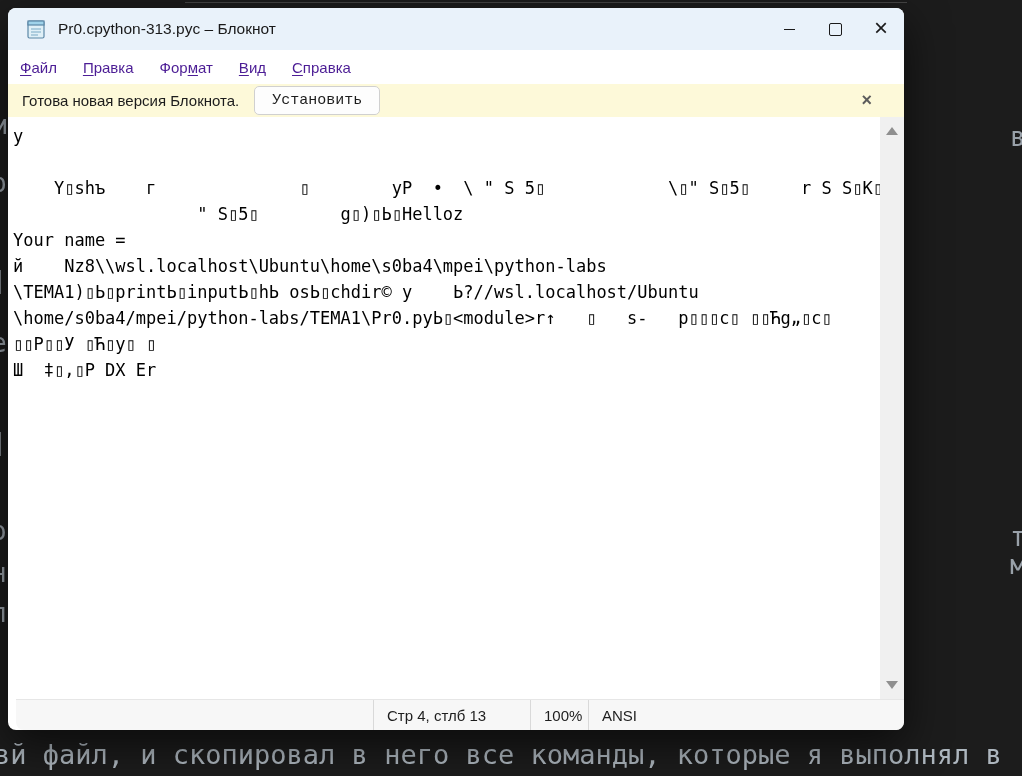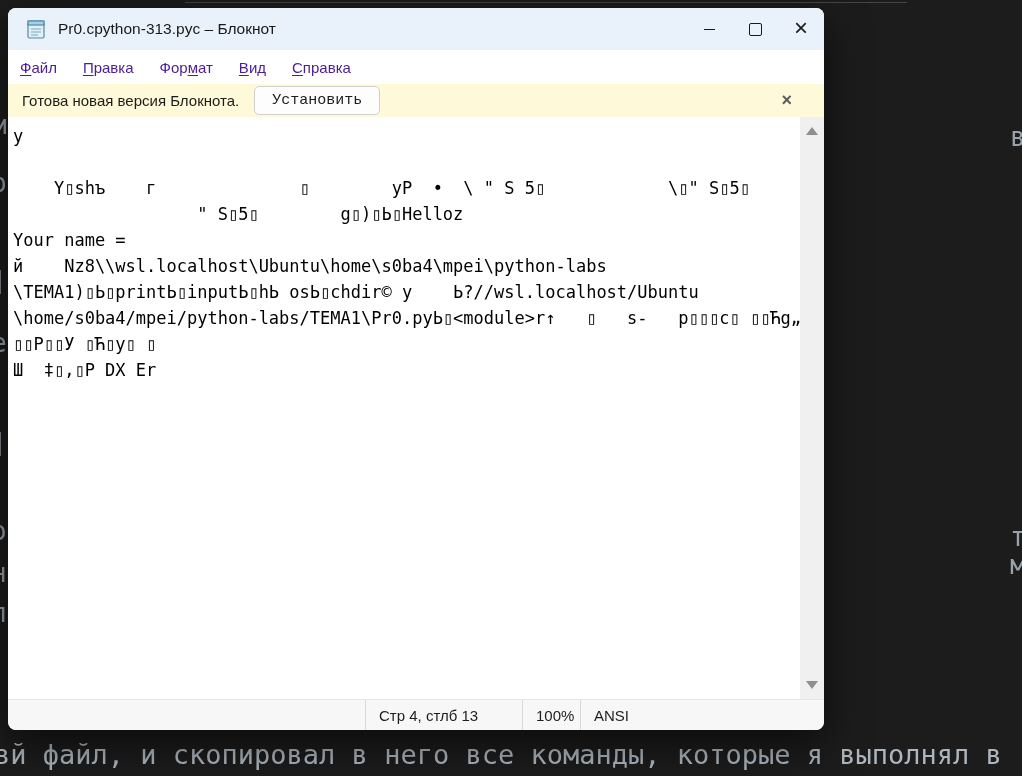--- a/index.html
+++ b/index.html
@@ -10,21 +10,21 @@
   .bgch{position:absolute;z-index:1;font-family:"DejaVu Sans Mono","Liberation Mono",monospace;
         font-size:26px;color:#99a1a9;line-height:1;}
   .le{left:-9px;} .re{left:1010px;}
   .le0{top:112px}.le1{top:170px}.le2{top:268px}.le3{top:330px}
   .le4{top:430px}.le5{top:518px}.le6{top:560px}.le7{top:600px}
   .re0{top:124px}.re1{top:524px}.re2{top:552px}
   .bg-bottom-text{position:absolute;left:-6px;top:739px;z-index:1;white-space:pre;
         font-family:"DejaVu Sans Mono","Liberation Mono",monospace;font-size:27px;color:#adb6be;}
 
   
-  .window{position:absolute;left:8px;top:8px;width:816px;height:722px;z-index:2;
+  .window{position:absolute;left:8px;top:8px;width:896px;height:722px;z-index:2;
           border-radius:8px;background:#ffffff;display:flex;flex-direction:column;
           box-shadow:0 14px 44px rgba(0,0,0,.6);overflow:hidden;}
   .titlebar{height:42px;background:#e9f2fa;display:flex;align-items:center;flex:0 0 auto;}
   .app-icon{margin-left:16px;width:24px;height:24px;display:inline-flex;}
   .title{margin-left:10px;font-size:15.5px;color:#191919;white-space:nowrap;}
   .win-controls{margin-left:auto;display:flex;height:100%;}
   .wc{width:46px;height:100%;display:flex;align-items:center;justify-content:center;cursor:default;}
   .min-glyph{display:block;width:11px;height:0;border-top:1.4px solid #1a1a1a;}
   .max-glyph{display:block;width:11px;height:11px;border:1.3px solid #1a1a1a;border-radius:2px;}
   .close-glyph{font-size:24px;color:#1a1a1a;line-height:1;font-weight:400;margin-top:-3px;}
@@ -48,21 +48,21 @@
            font-size:17px;line-height:26px;color:#000000;white-space:pre;overflow:hidden;}
   .vscroll{position:absolute;right:0;top:0;bottom:0;width:24px;background:#f0f0f0;}
   .arr{position:absolute;left:50%;transform:translateX(-50%);width:0;height:0;}
   .arr.up{top:10px;border-left:6px solid transparent;border-right:6px solid transparent;
           border-bottom:8px solid #8f8f8f;}
   .arr.down{bottom:10px;border-left:6px solid transparent;border-right:6px solid transparent;
           border-top:8px solid #8f8f8f;}
 
   .statusbar{height:30px;background:#f7f7f7;border-top:1px solid #e6e6e6;display:flex;
              align-items:center;font-size:15px;color:#1e1e1e;flex:0 0 auto;position:relative;
-             border-radius:0 0 8px 8px;}
+             border-radius:0 0 8px 8px;margin-left:8px;}
   .sb-sec{height:100%;display:flex;align-items:center;padding-left:13px;box-sizing:border-box;
           border-left:1px solid #d9d9d9;white-space:nowrap;}
   .sb-spacer{flex:0 0 357px;border-left:none;}
   .sb-cursor{flex:0 0 157px;}
   .sb-zoom{flex:0 0 58px;}
   .sb-eol{flex:0 0 142px;}
   .sb-enc{flex:1 1 auto;}
   .grip{position:absolute;right:5px;bottom:5px;width:2px;height:2px;background:transparent;
         box-shadow:8px 0 0 #b9b9b9, 8px 4px 0 #b9b9b9, 4px 4px 0 #b9b9b9,
                    8px 8px 0 #b9b9b9, 4px 8px 0 #b9b9b9, 0 8px 0 #b9b9b9;}

